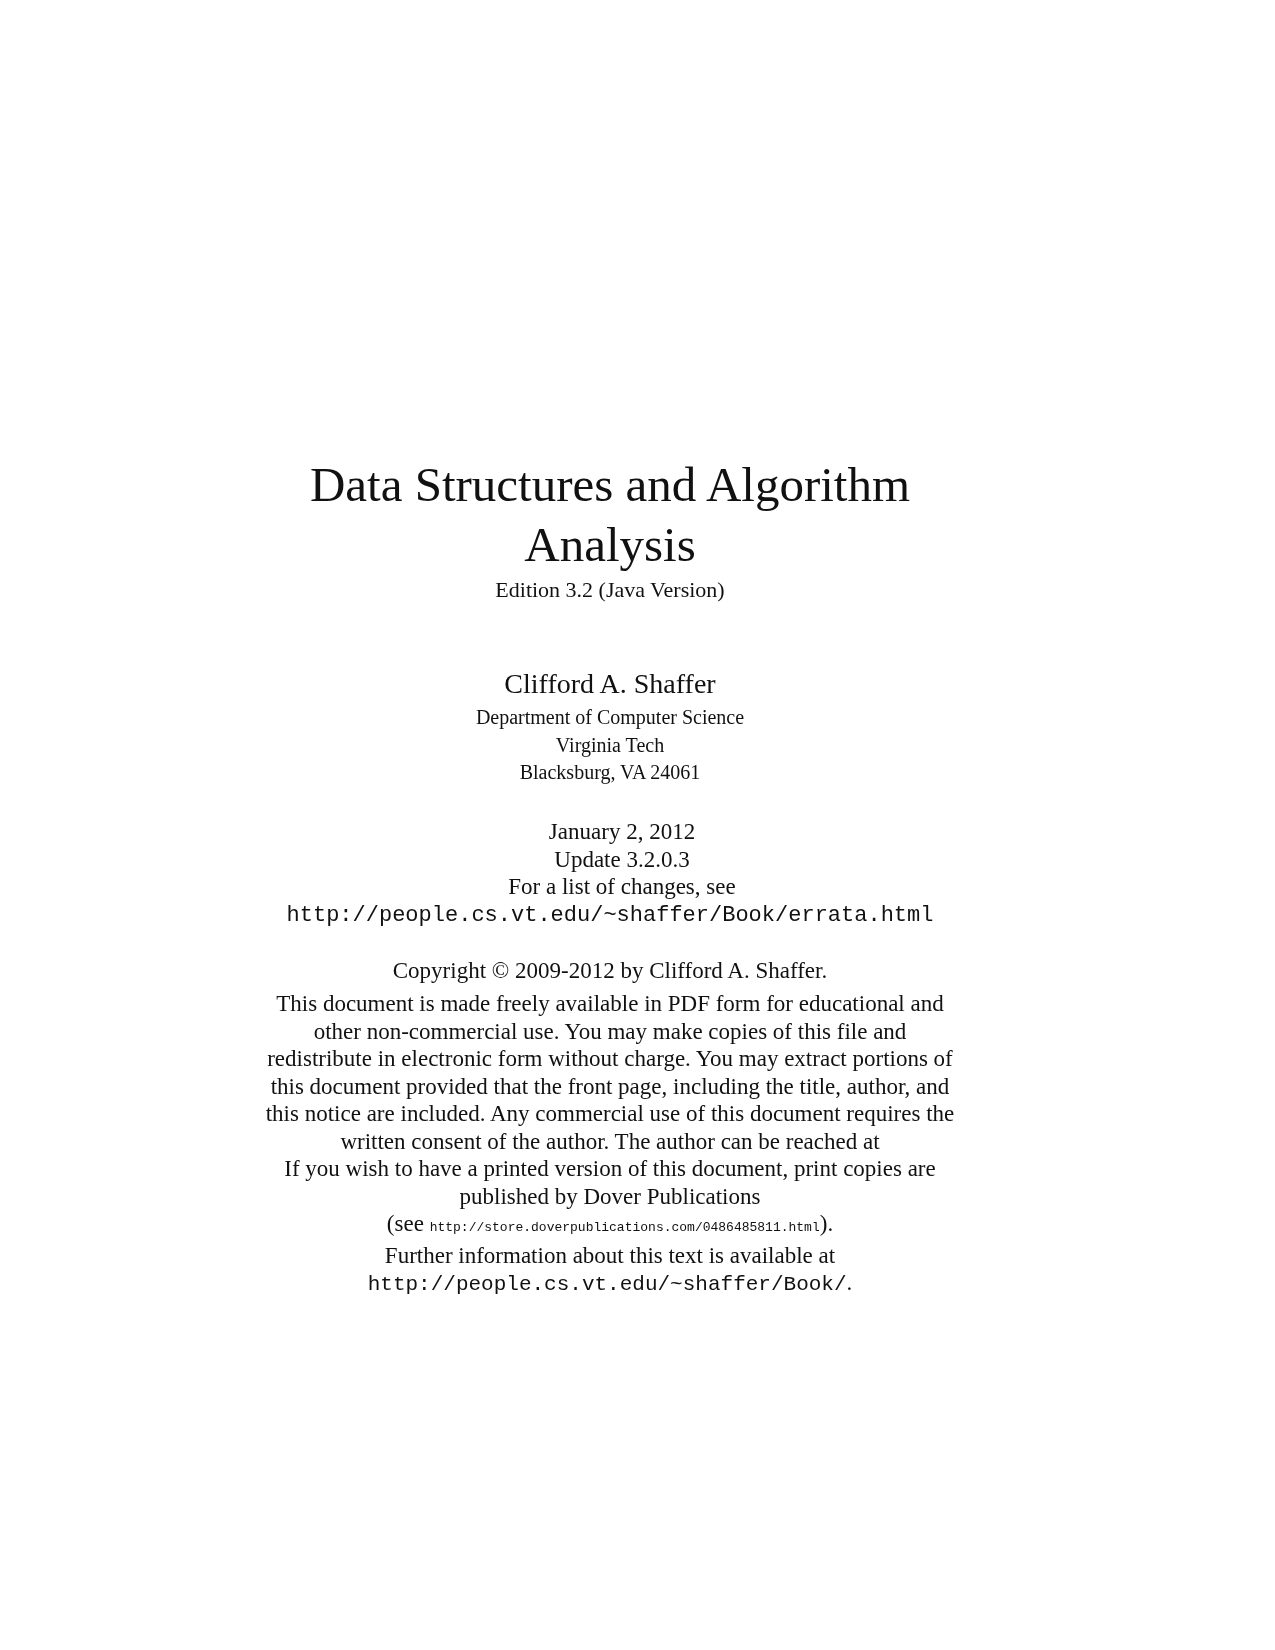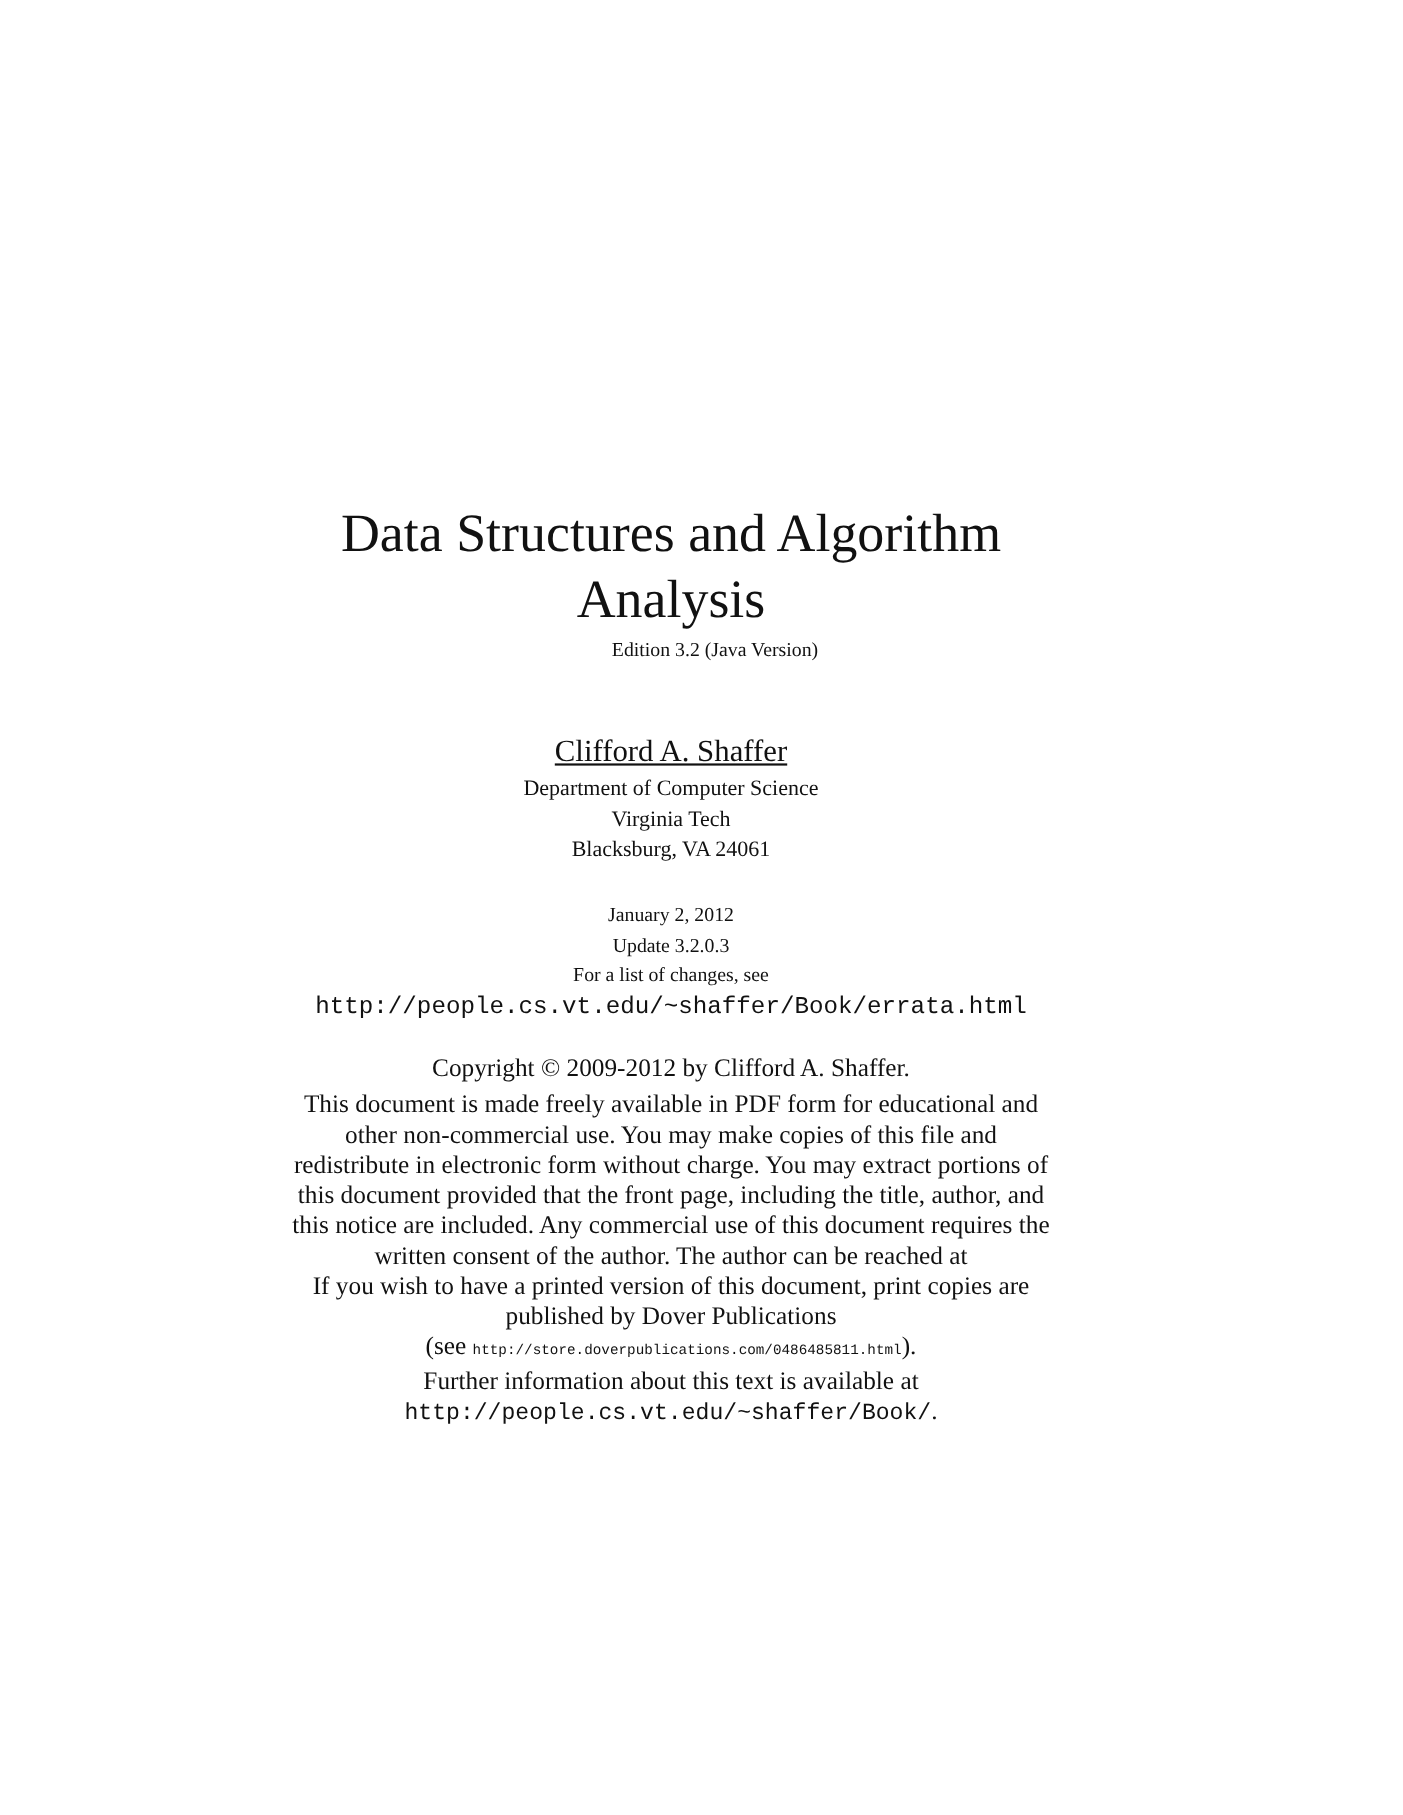--- a/index.html
+++ b/index.html
@@ -1,23 +1,23 @@
 <!DOCTYPE html>
 <html><head>
 <meta charset="utf-8">
 <style>
   html, body { margin: 0; padding: 0; background: #ffffff; }
   body { width: 1275px; height: 1650px; position: relative; font-family: "Liberation Serif", serif; color: #111; }
   .page { position: absolute; left: 0; top: 0; width: 1129px; height: 1650px; }
   .center { position: absolute; left: 0; width: 1220px; text-align: center; }
   .title { top: 455px; font-size: 49px; line-height: 60px; }
-  .edition { top: 574px; font-size: 18px; line-height: 32px; padding-left: 40px; }
-  .author { top: 667px; font-size: 28px; line-height: 34px; text-decoration: underline; }
+  .edition { top: 574px; font-size: 22px; line-height: 32px; }
+  .author { top: 667px; font-size: 28px; line-height: 34px; }
   .affil { top: 704px; font-size: 20px; line-height: 27.5px; }
-  .dates { top: 818px; font-size: 18px; line-height: 27.5px; }
+  .dates { top: 818px; font-size: 23px; line-height: 27.5px; padding-left: 12px; }
   .mono { font-family: "Liberation Mono", monospace; }
   .errata { top: 902px; font-size: 22px; line-height: 28px; }
   .copyright { top: 957px; font-size: 23px; line-height: 28px; }
   .notice { top: 990px; font-size: 23px; line-height: 27.5px; }
   .notice .small-mono { font-size: 13px; }
   .notice .mid-mono { font-size: 21px; }
   .block { display: block; }
 </style>
 </head>
 <body>

